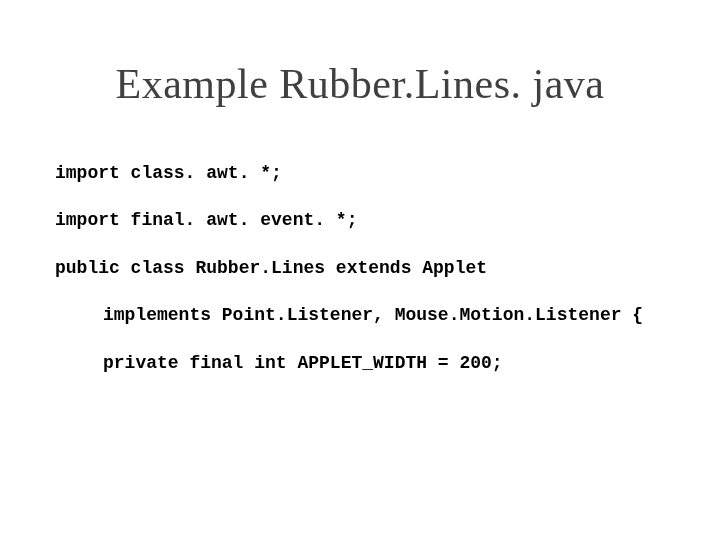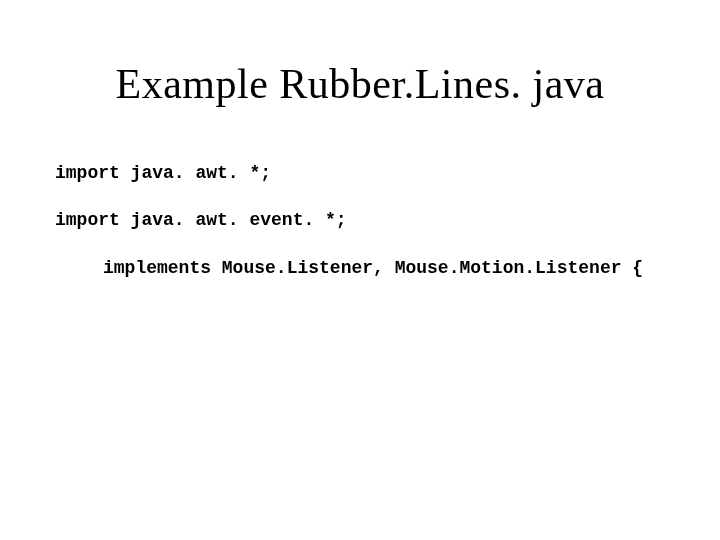--- a/index.html
+++ b/index.html
@@ -7,44 +7,46 @@
       width: 720px;
       height: 540px;
       background: #ffffff;
       font-family: 'Times New Roman', Times, serif;
       padding: 60px 55px 0 55px;
       overflow: hidden;
     }
     .title {
       font-size: 42px;
       font-weight: normal;
-      color: #000000;
+      color: #404040;
       text-align: center;
       margin-bottom: 30px;
       letter-spacing: 0.5px;
     }
     .code-block {
       font-family: 'Courier New', Courier, monospace;
       font-size: 18px;
       line-height: 1.32;
       font-weight: bold;
       color: #000;
       white-space: pre;
     }
     .indent1 { padding-left: 48px; }
   </style>
 </head>
 <body>
 
 <div class="title">Example Rubber.Lines. java</div>
 
 <div class="code-block">
-<div>import java. awt. *;</div>
-<div>import java. awt. event. *;</div>
-<div class="indent1">implements Mouse.Listener, Mouse.Motion.Listener {</div>
+<div>import class. awt. *;</div>
+<div>import final. awt. event. *;</div>
+<div>public class Rubber.Lines extends Applet</div>
+<div class="indent1">implements Point.Listener, Mouse.Motion.Listener {</div>
+<div class="indent1">private final int APPLET_WIDTH = 200;</div>
 
 
 
 
 
 
 
 </div>
 
 </body></html>

